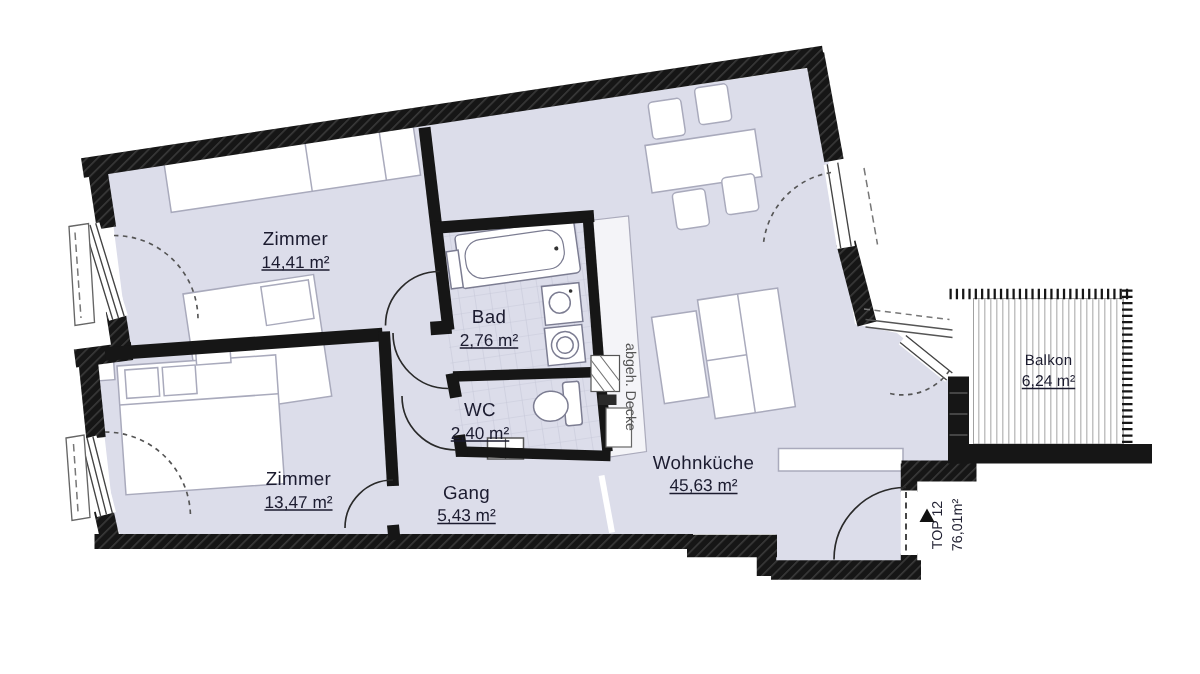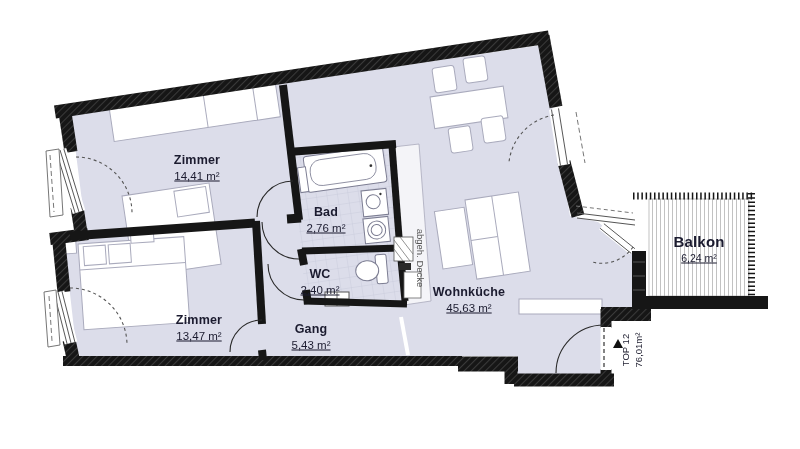--- a/index.html
+++ b/index.html
@@ -1,23 +1,23 @@
 <!DOCTYPE html>
 <html><head>
 <meta charset="utf-8">
 <style>
   html,body{margin:0;padding:0;background:#fff;}
   .stage{position:relative;width:800px;height:449px;background:#ffffff;overflow:hidden;
          font-family:"Liberation Sans", sans-serif;}
   .stage svg{position:absolute;left:0;top:0;}
   .room-label{position:absolute;transform:translate(-50%,-50%);text-align:center;
               color:#1b1b2f;white-space:nowrap;pointer-events:none;}
-  .room-label .rname{font-weight:bold;font-size:12.5px;letter-spacing:.2px;}
+  .room-label .rname{font-weight:normal;font-size:12.5px;letter-spacing:.2px;}
   .room-label .rarea{font-size:11.5px;margin-top:3px;text-decoration:underline;}
-  .room-label.small .rname{font-size:15px;text-align:center;}
+  .room-label.small .rname{font-size:10px;text-align:center;}
   .room-label.small .rarea{font-size:10.5px;margin-top:2px;}
   .unit-label{position:absolute;left:632px;top:350px;
               transform:translate(-50%,-50%) rotate(-90deg);
               color:#222233;font-size:9.5px;text-align:center;line-height:13px;white-space:nowrap;}
   .ceiling-note{position:absolute;left:420px;top:258px;
               transform:translate(-50%,-50%) rotate(90deg);
               color:#555555;font-size:9.5px;white-space:nowrap;}
   .entry-marker{position:absolute;left:613px;top:339px;width:0;height:0;
               border-left:5px solid transparent;border-right:5px solid transparent;
               border-bottom:9px solid #111;}
@@ -227,21 +227,21 @@
     <div class="rarea">2,76 m²</div>
   </div>
   <div class="room-label" style="left:320px;top:281px">
     <div class="rname">WC</div>
     <div class="rarea">2,40 m²</div>
   </div>
   <div class="room-label" style="left:311px;top:336px">
     <div class="rname">Gang</div>
     <div class="rarea">5,43 m²</div>
   </div>
-  <div class="room-label" style="left:469px;top:299px">
+  <div class="room-label" style="left:469px;top:316px">
     <div class="rname">Wohnküche</div>
     <div class="rarea">45,63 m²</div>
   </div>
   <div class="room-label small" style="left:699px;top:248px">
     <div class="rname">Balkon</div>
     <div class="rarea">6,24 m²</div>
   </div>
 
   <div class="unit-label">
     <div>TOP 12</div>

